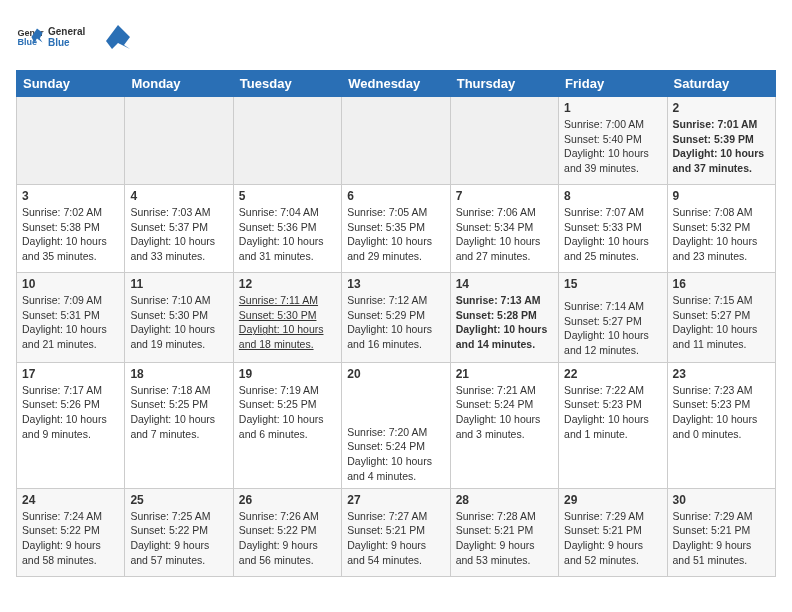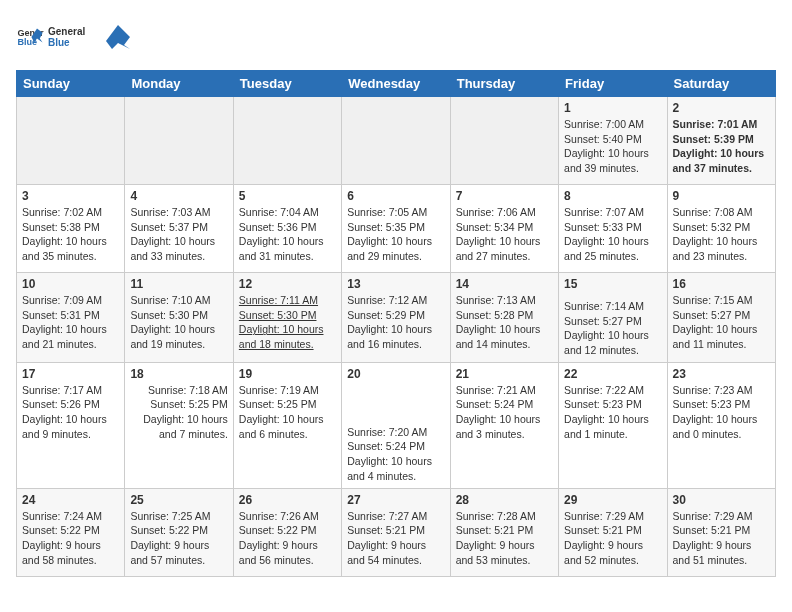--- a/index.html
+++ b/index.html
@@ -204,21 +204,21 @@
 Daylight: 10 hours and 18 minutes.</div>
         </td>
         <td>
           <span class="day-num">13</span>
           <div class="cell-content" style="white-space: pre-line;">Sunrise: 7:12 AM
 Sunset: 5:29 PM
 Daylight: 10 hours and 16 minutes.</div>
         </td>
         <td>
           <span class="day-num">14</span>
-          <div class="cell-content" style="white-space: pre-line;">Sunrise: 7:13 AM
+          <div class="cell-content" style="white-space: pre-line; font-weight: bold;">Sunrise: 7:13 AM
 Sunset: 5:28 PM
 Daylight: 10 hours and 14 minutes.</div>
         </td>
         <td>
           <span class="day-num">15</span>
           <div class="cell-content" style="white-space: pre-line; margin-top: 8px;">Sunrise: 7:14 AM
 Sunset: 5:27 PM
 Daylight: 10 hours and 12 minutes.</div>
         </td>
         <td>
@@ -230,21 +230,21 @@
       </tr>
       <tr>
         <td>
           <span class="day-num">17</span>
           <div class="cell-content" style="white-space: pre-line;">Sunrise: 7:17 AM
 Sunset: 5:26 PM
 Daylight: 10 hours and 9 minutes.</div>
         </td>
         <td>
           <span class="day-num">18</span>
-          <div class="cell-content" style="white-space: pre-line; text-align: right;">Sunrise: 7:18 AM
+          <div class="cell-content" style="white-space: pre-line;">Sunrise: 7:18 AM
 Sunset: 5:25 PM
 Daylight: 10 hours and 7 minutes.</div>
         </td>
         <td>
           <span class="day-num">19</span>
           <div class="cell-content" style="white-space: pre-line;">Sunrise: 7:19 AM
 Sunset: 5:25 PM
 Daylight: 10 hours and 6 minutes.</div>
         </td>
         <td>

